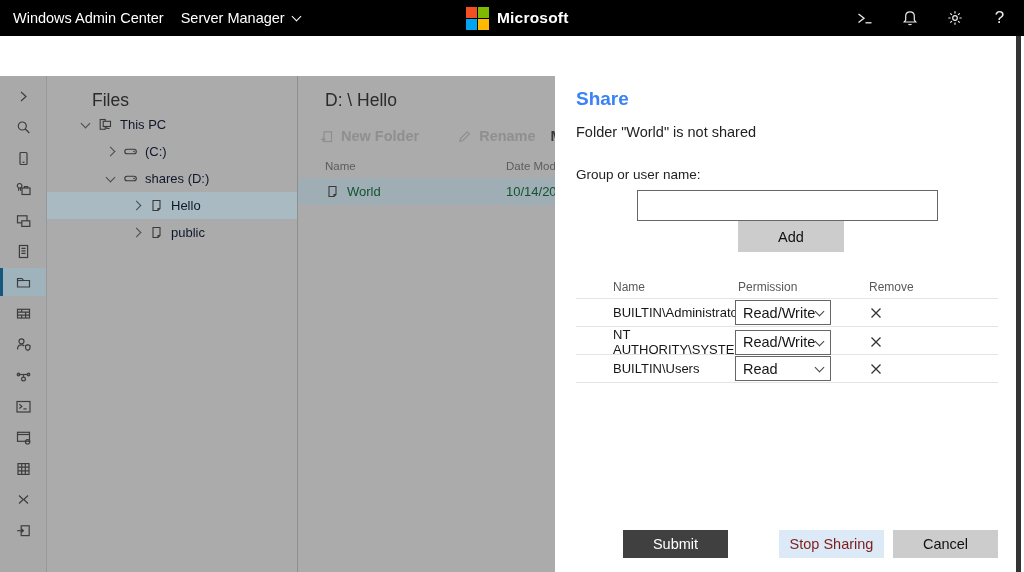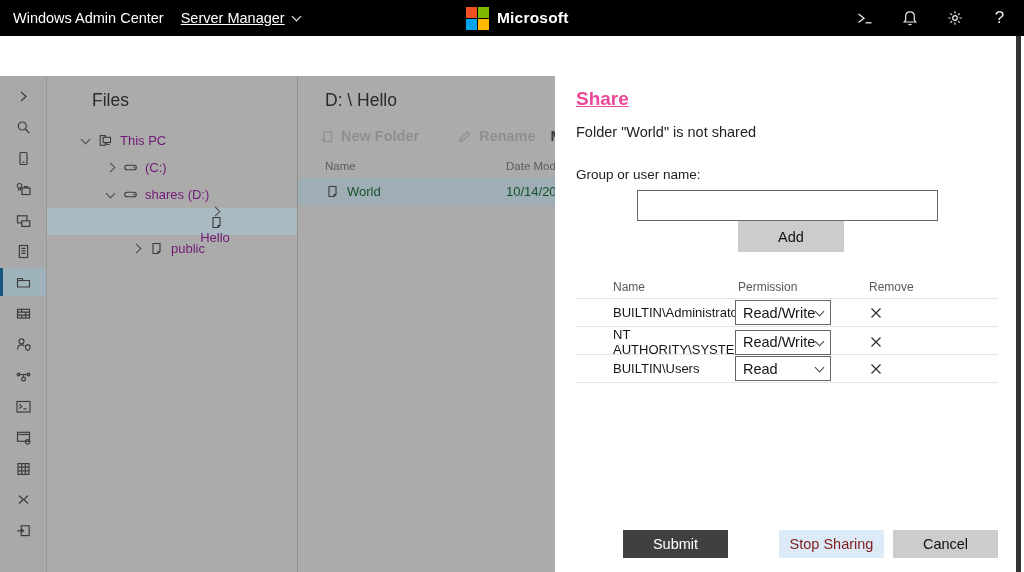--- a/index.html
+++ b/index.html
@@ -4,21 +4,21 @@
 <style>
   html,body{margin:0;padding:0;}
   body{width:1024px;height:572px;overflow:hidden;position:relative;
        font-family:"Liberation Sans",sans-serif;background:#fff;
        -webkit-font-smoothing:antialiased;}
   svg{display:block;}
 
   
   .topbar{height:36px;background:#000;color:#fff;display:flex;align-items:center;position:relative;}
   .app-title{margin-left:13px;font-size:14.5px;white-space:nowrap;}
-  .solution{margin-left:17px;font-size:14.5px;display:flex;align-items:center;gap:8px;cursor:pointer;text-decoration:underline;}
+  .solution{margin-left:17px;font-size:14.5px;display:flex;align-items:center;gap:8px;cursor:pointer;}
   .chev{display:inline-block;width:6px;height:6px;border-right:1.4px solid currentColor;border-bottom:1.4px solid currentColor;}
   .chev-d{transform:rotate(45deg);margin-top:-3px;}
   .chev-r{transform:rotate(-45deg);}
   .brand{position:absolute;left:466px;top:0;height:36px;display:flex;align-items:center;gap:8px;}
   .ms-logo{width:23px;height:23px;display:grid;grid-template-columns:11px 11px;grid-template-rows:11px 11px;gap:1px;}
   .ms-logo i{display:block;}
   .brand-name{font-size:15.5px;font-weight:700;letter-spacing:.2px;}
   .topbar-icons{margin-left:auto;display:flex;margin-right:2px;}
   .tb-icon{width:45px;height:36px;display:flex;align-items:center;justify-content:center;cursor:pointer;color:#ececec;font-size:17px;}
 
@@ -30,23 +30,23 @@
 
   
   .sidebar{width:46px;background:#a9a9a9;border-right:1px solid #989898;padding-top:6px;box-sizing:content-box;display:flex;flex-direction:column;}
   .side-item{height:28px;margin-bottom:3px;display:flex;align-items:center;justify-content:center;border-left:3px solid transparent;padding-right:3px;cursor:pointer;}
   .side-item.active{background:#9fb3bd;border-left-color:#17577e;}
   .side-item svg{stroke:#3d3d3d;fill:none;stroke-width:1.2;}
 
   
   .files-panel{width:251px;background:#ababab;border-right:1px solid #8f8f8f;box-sizing:border-box;overflow:hidden;}
   .panel-title{font-size:17.5px;color:#2b2b2b;margin:14px 0 0 45px;}
-  .tree{margin-top:16px;font-size:13px;color:#701a75;}
+  .tree{font-size:13px;color:#0f172a;}
   .tree-row{height:27px;display:flex;align-items:center;cursor:pointer;white-space:nowrap;}
-  .tree-row.sel{background:#a9bac2;flex-direction:column;}
+  .tree-row.sel{background:#a9bac2;}
   .tree-row .chev{color:#4a4a4a;flex:none;}
   .tree-icon{margin:0 7px 0 9px;flex:none;}
   .tree-icon svg{stroke:#3a3a3a;fill:none;stroke-width:1.1;}
   .lvl0{padding-left:35px;}.lvl1{padding-left:60px;}.lvl2{padding-left:86px;}
 
   
   .main-panel{width:257px;background:#ababab;position:relative;overflow:hidden;box-sizing:border-box;}
   .main-title{font-size:17.5px;color:#2b2b2b;margin:14px 0 0 27px;white-space:nowrap;}
   .toolbar{margin:17px 0 0 21px;display:flex;align-items:center;font-size:14.5px;color:#8f8f8f;white-space:nowrap;}
   .tb-it{display:flex;align-items:center;gap:7px;cursor:pointer;flex:none;font-weight:bold;}
@@ -55,21 +55,21 @@
   .tb-more{margin-left:15px;color:#3a3a3a;}
   .cols{position:relative;height:20px;margin-top:13px;font-size:11.5px;color:#5c5c5c;}
   .col-name{position:absolute;left:27px;top:3px;}
   .col-date{position:absolute;left:208px;top:3px;width:57px;overflow:hidden;white-space:nowrap;}
   .file-row{height:27px;margin-top:1px;background:#9fadb4;position:relative;display:flex;align-items:center;font-size:13px;color:#14532d;cursor:pointer;}
   .file-row .tree-icon{margin-left:27px;}
   .file-date{position:absolute;left:208px;}
 
   
   .share-panel{flex:1;background:#fff;position:relative;padding:0 26px 0 21px;color:#1a1a1a;box-sizing:border-box;}
-  .share-title{font-size:19px;font-weight:700;margin-top:12px;color:#ec4899;text-decoration:underline;}
+  .share-title{font-size:19px;font-weight:700;margin-top:12px;color:#3b82f6;}
   .share-sub{font-size:14.5px;margin-top:14px;color:#222;}
   .group-label{font-size:13.5px;margin-top:27px;color:#222;}
   .input-row{margin-top:8px;display:flex;align-items:center;flex-direction:column;}
   .group-input{width:301px;height:31px;border:1px solid #666;box-sizing:border-box;font-size:14px;padding:0 8px;outline:none;font-family:inherit;}
   .add-btn{width:106px;height:31px;margin-left:8px;background:#ccc;border:none;font-size:14.5px;color:#111;font-family:inherit;cursor:pointer;}
   .perm-table{margin-top:24px;}
   .pt-head,.pt-row{display:grid;grid-template-columns:125px 131px auto;align-items:center;padding-left:37px;border-bottom:1px solid #e4e4e4;}
   .pt-head{height:22px;font-size:12px;color:#595959;}
   .pt-row{height:27px;font-size:13px;color:#161616;position:relative;}
   .select{width:96px;height:25px;margin-left:-3px;border:1px solid #666;background:#fff;box-sizing:border-box;display:flex;align-items:center;justify-content:space-between;padding:0 7px 0 7px;font-size:14.5px;cursor:pointer;}

